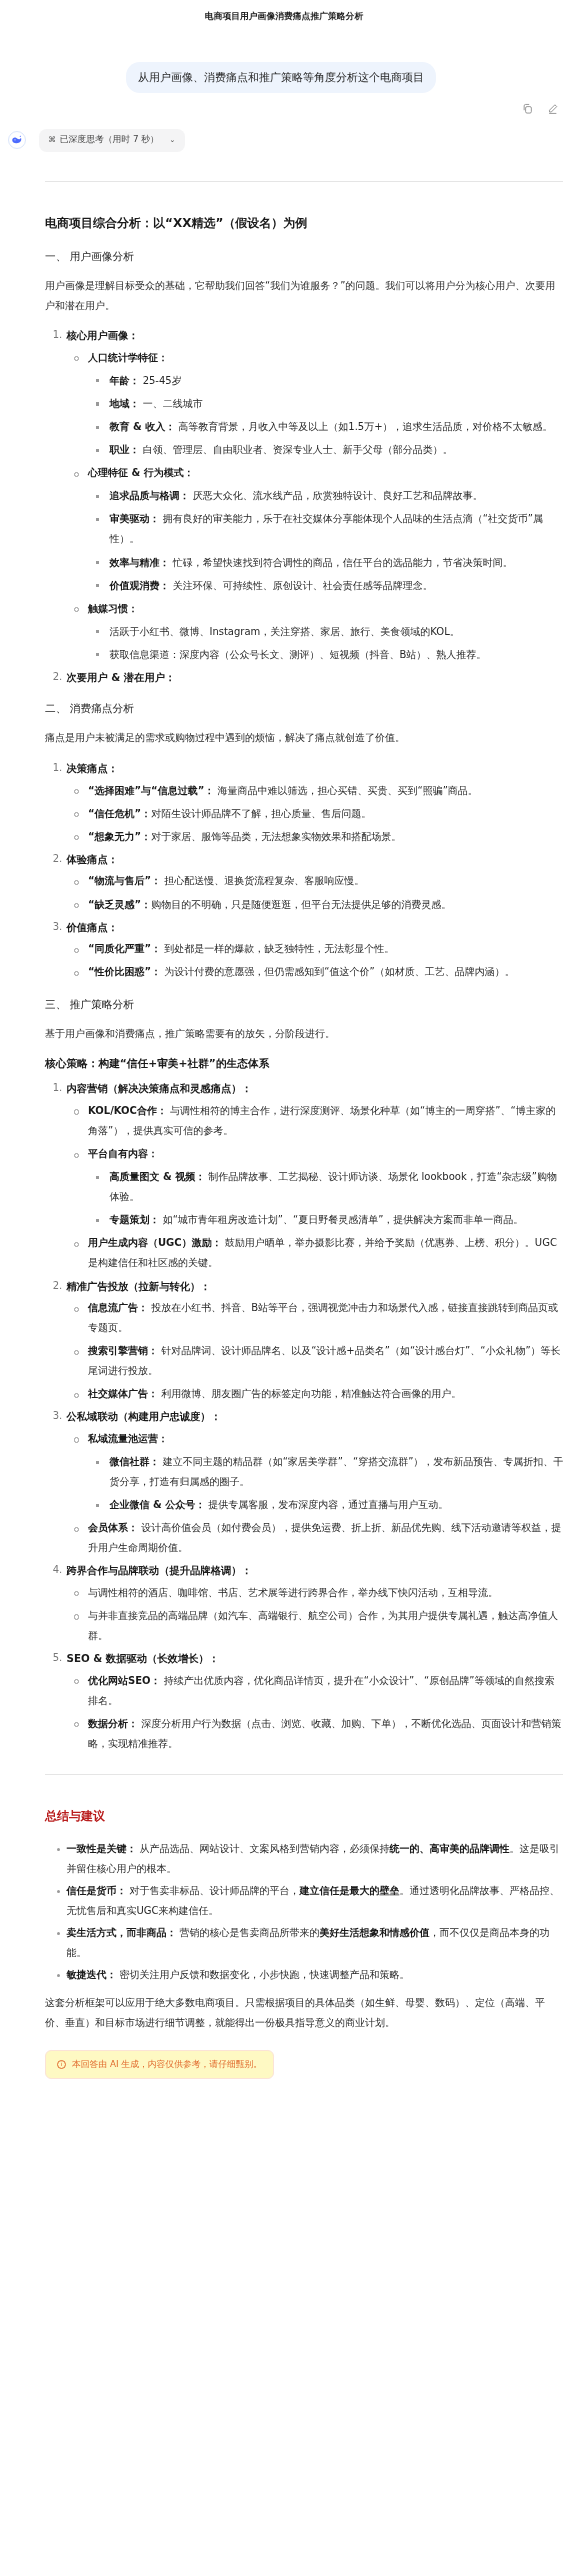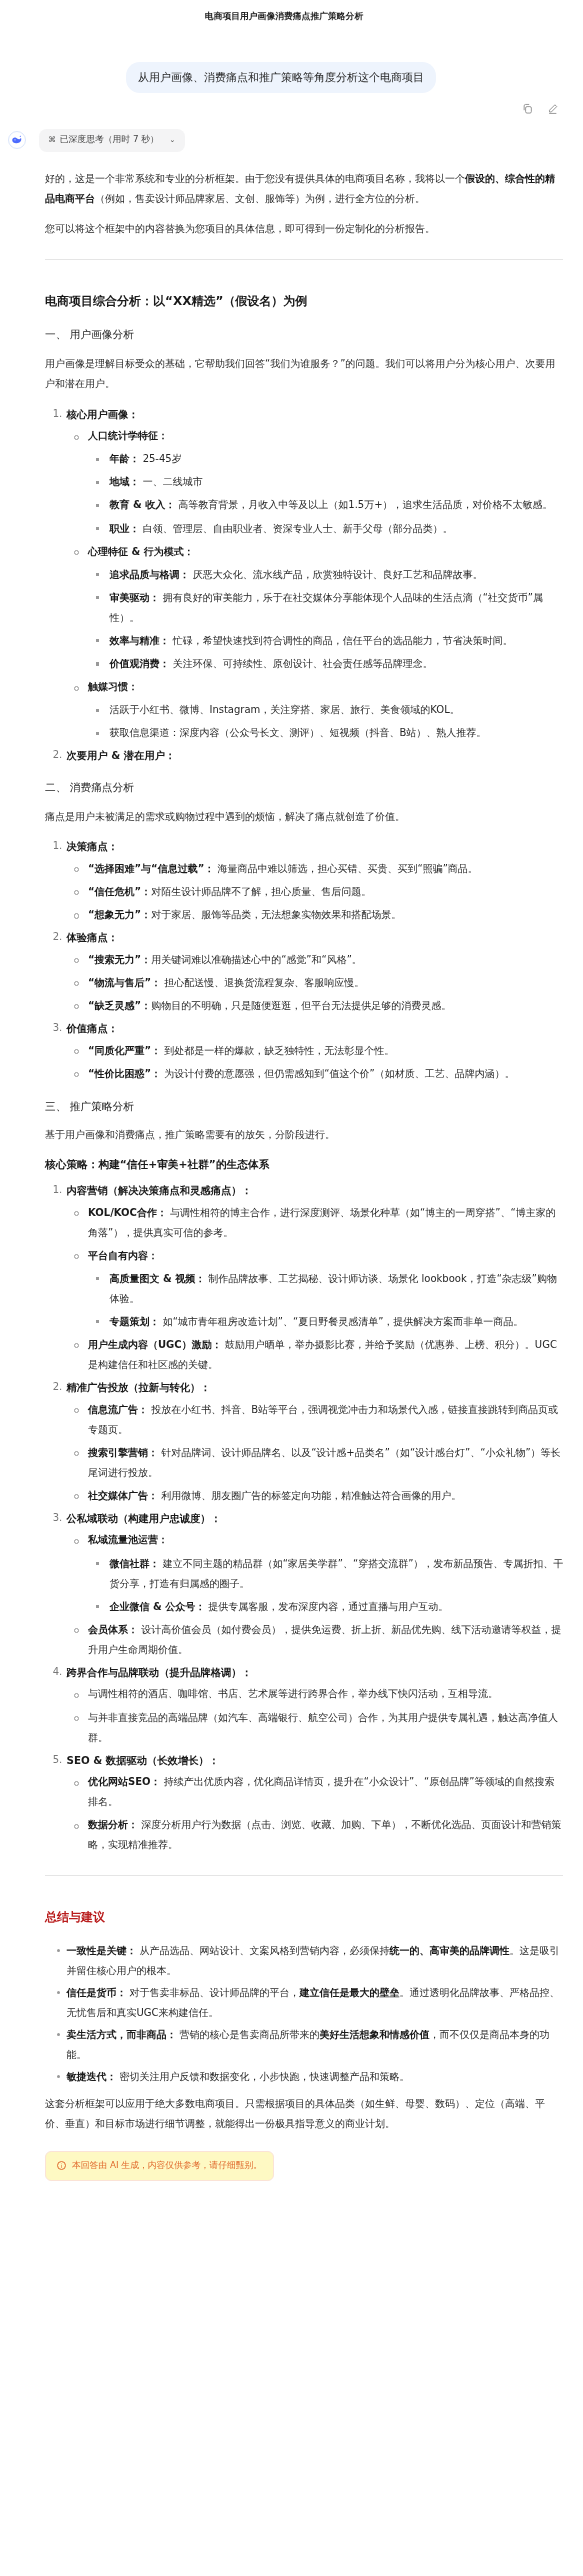--- a/index.html
+++ b/index.html
@@ -130,24 +130,20 @@
         </svg>
     </div>
     <div class="think-chip">
       <span class="glyph">⌘</span>
       <span>已深度思考（用时 7 秒）</span>
       <span class="chev">⌄</span>
     </div>
   </div>
 
   <div class="answer">
-    <div id="intro">
-        <p><span>好的，这是一个非常系统和专业的分析框架。由于您没有提供具体的电商项目名称，我将以一个</span><b>假设的、综合性的精品电商平台</b><span>（例如，售卖设计师品牌家居、文创、服饰等）为例，进行全方位的分析。</span></p>
-        <p><span>您可以将这个框架中的内容替换为您项目的具体信息，即可得到一份定制化的分析报告。</span></p>
-      </div>
     <hr class="divider">
     <h2 class="main-title">电商项目综合分析：以“XX精选”（假设名）为例</h2>
     <div id="sections">
         <h3 class="sec-title">一、 用户画像分析</h3>
         <p>用户画像是理解目标受众的基础，它帮助我们回答“我们为谁服务？”的问题。我们可以将用户分为核心用户、次要用户和潜在用户。</p>
         <ol class="l1">
           <li><span class="num">1.</span><span class="l1-head">核心用户画像：</span><ul class="l2">
               <li><b>人口统计学特征：</b><ul class="l3">
                   <li><b>年龄：</b><span> 25-45岁</span></li>
                   <li><b>地域：</b><span> 一、二线城市</span></li>
@@ -169,21 +165,20 @@
         </ol>
         <h3 class="sec-title">二、 消费痛点分析</h3>
         <p>痛点是用户未被满足的需求或购物过程中遇到的烦恼，解决了痛点就创造了价值。</p>
         <ol class="l1">
           <li><span class="num">1.</span><span class="l1-head">决策痛点：</span><ul class="l2">
               <li><b>“选择困难”与“信息过载”：</b><span> 海量商品中难以筛选，担心买错、买贵、买到“照骗”商品。</span></li>
               <li><b>“信任危机”：</b><span>对陌生设计师品牌不了解，担心质量、售后问题。</span></li>
               <li><b>“想象无力”：</b><span>对于家居、服饰等品类，无法想象实物效果和搭配场景。</span></li>
             </ul></li>
           <li><span class="num">2.</span><span class="l1-head">体验痛点：</span><ul class="l2">
-              <li><b>“搜索无力”：</b><span>用关键词难以准确描述心中的“感觉”和“风格”。</span></li>
               <li><b>“物流与售后”：</b><span> 担心配送慢、退换货流程复杂、客服响应慢。</span></li>
               <li><b>“缺乏灵感”：</b><span>购物目的不明确，只是随便逛逛，但平台无法提供足够的消费灵感。</span></li>
             </ul></li>
           <li><span class="num">3.</span><span class="l1-head">价值痛点：</span><ul class="l2">
               <li><b>“同质化严重”：</b><span> 到处都是一样的爆款，缺乏独特性，无法彰显个性。</span></li>
               <li><b>“性价比困惑”：</b><span> 为设计付费的意愿强，但仍需感知到“值这个价”（如材质、工艺、品牌内涵）。</span></li>
             </ul></li>
         </ol>
         <h3 class="sec-title">三、 推广策略分析</h3>
         <p>基于用户画像和消费痛点，推广策略需要有的放矢，分阶段进行。</p>

